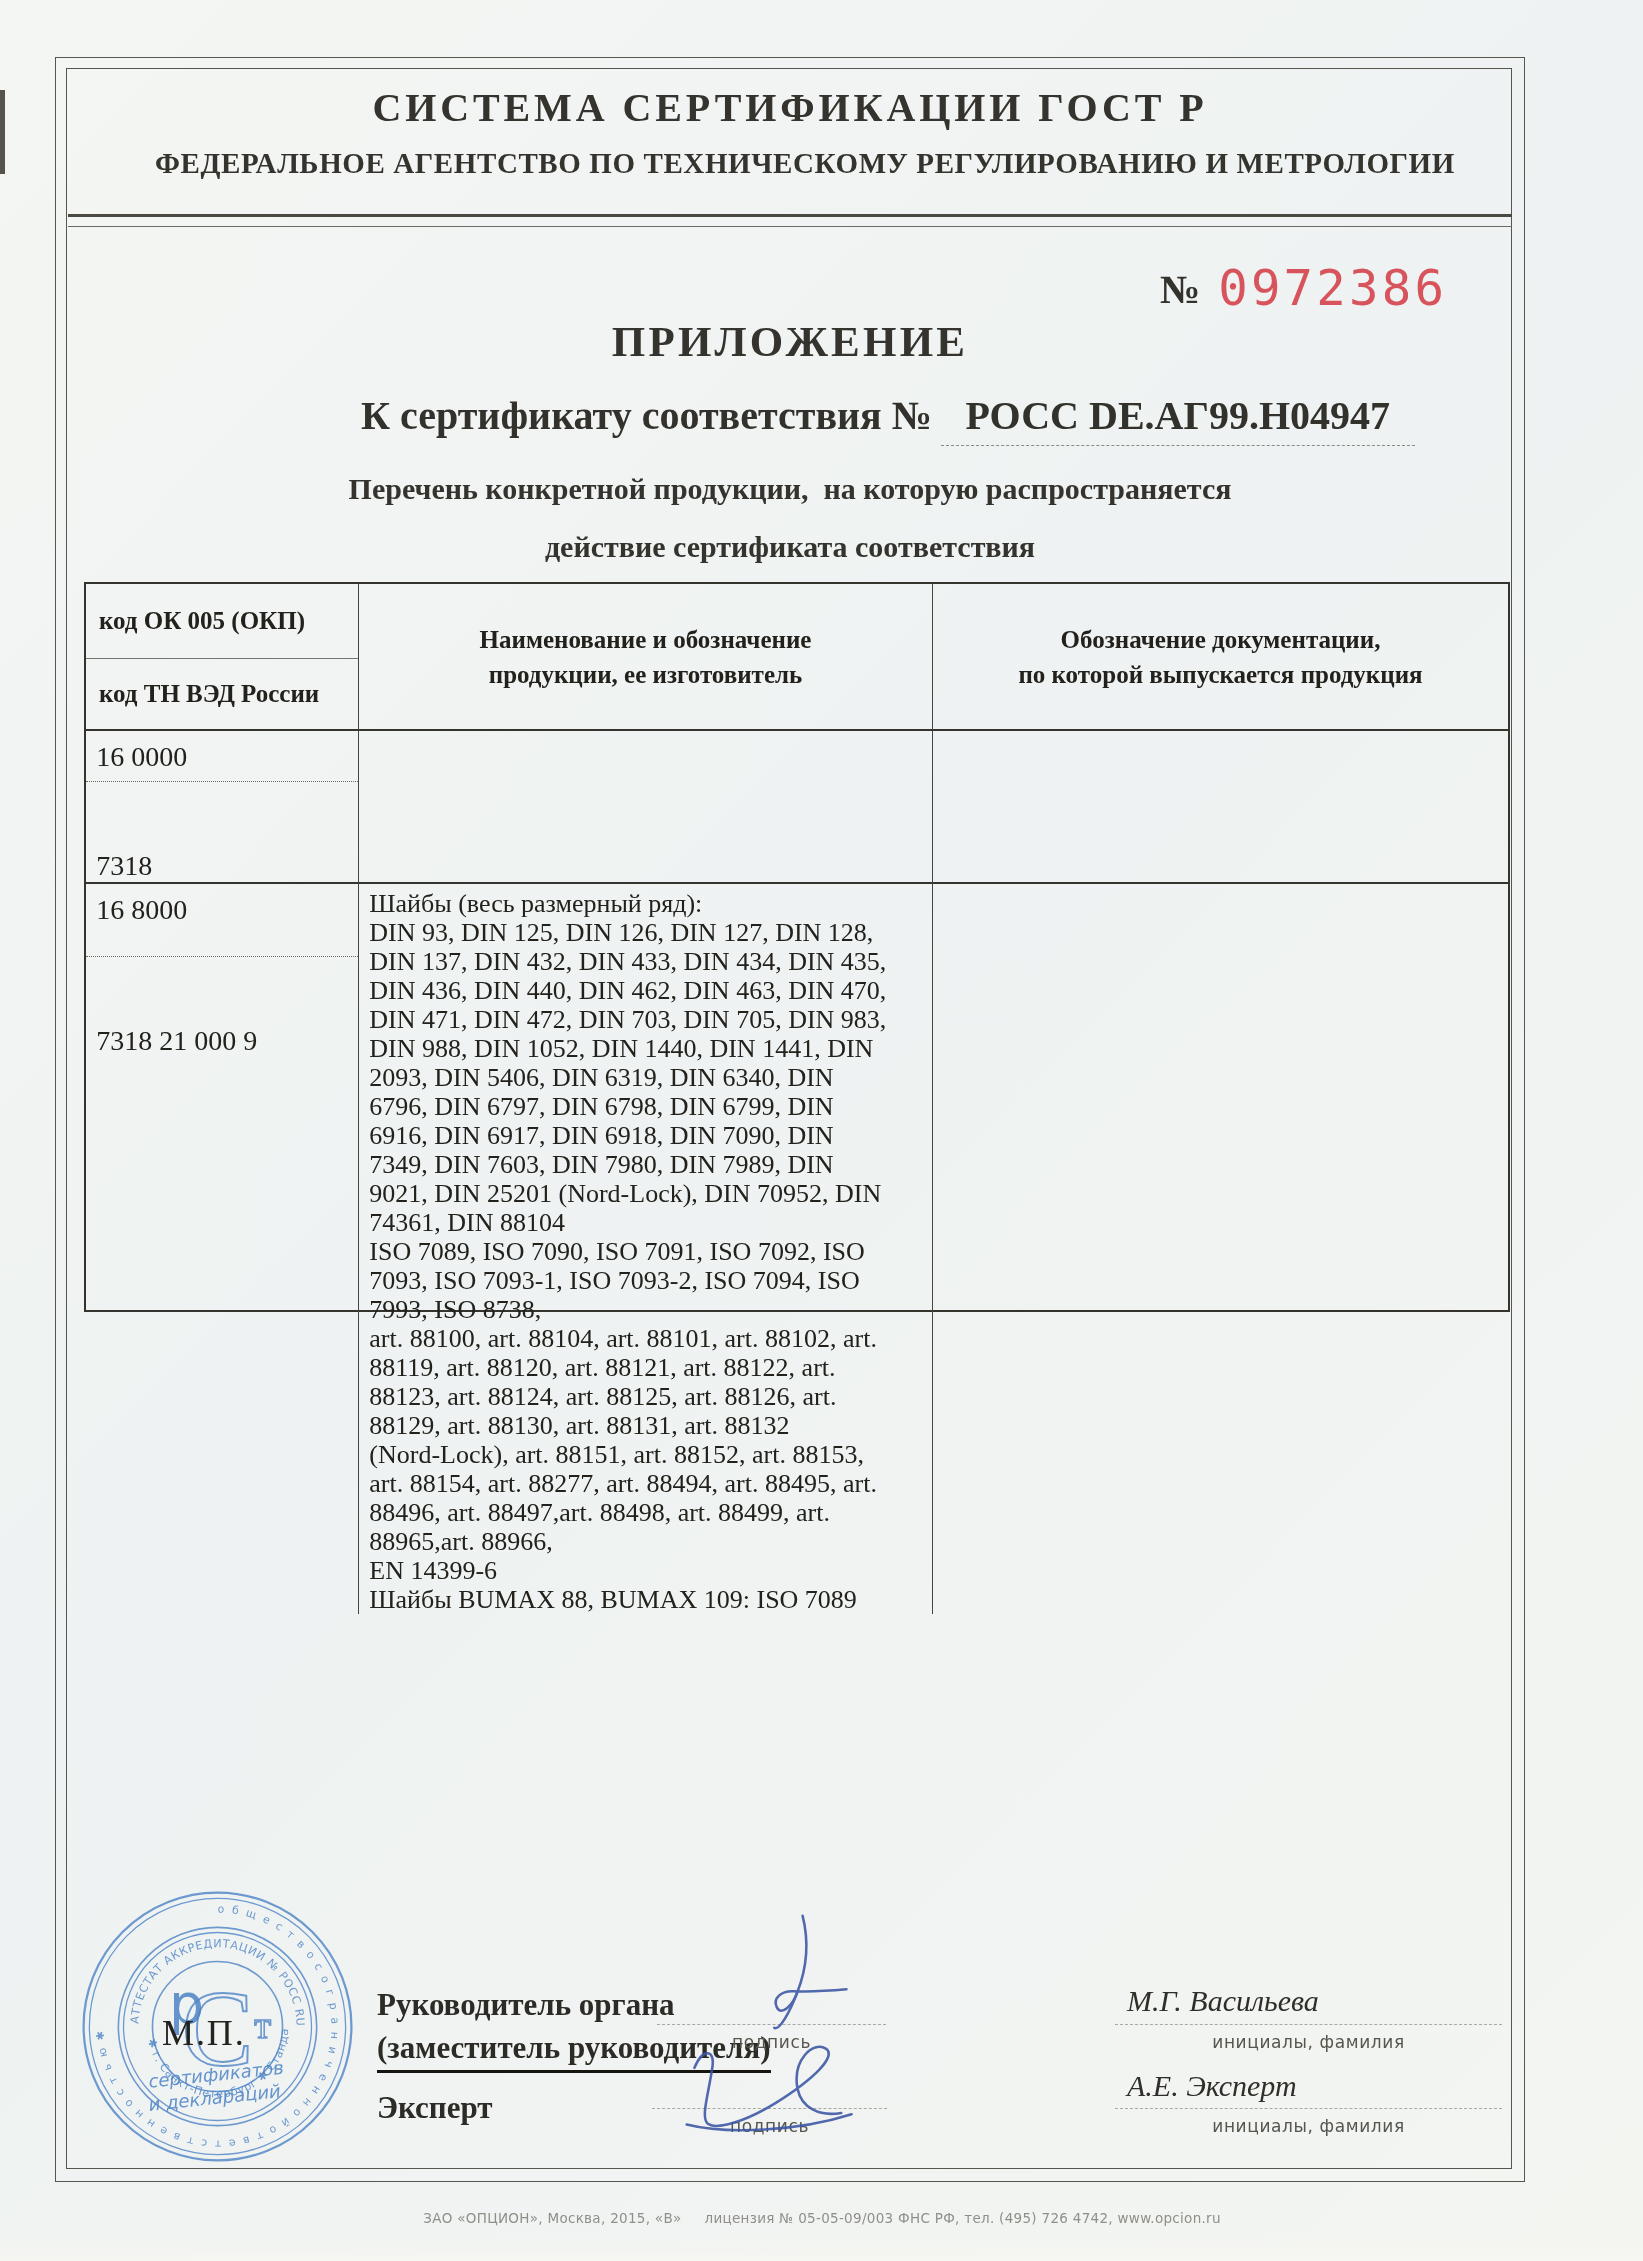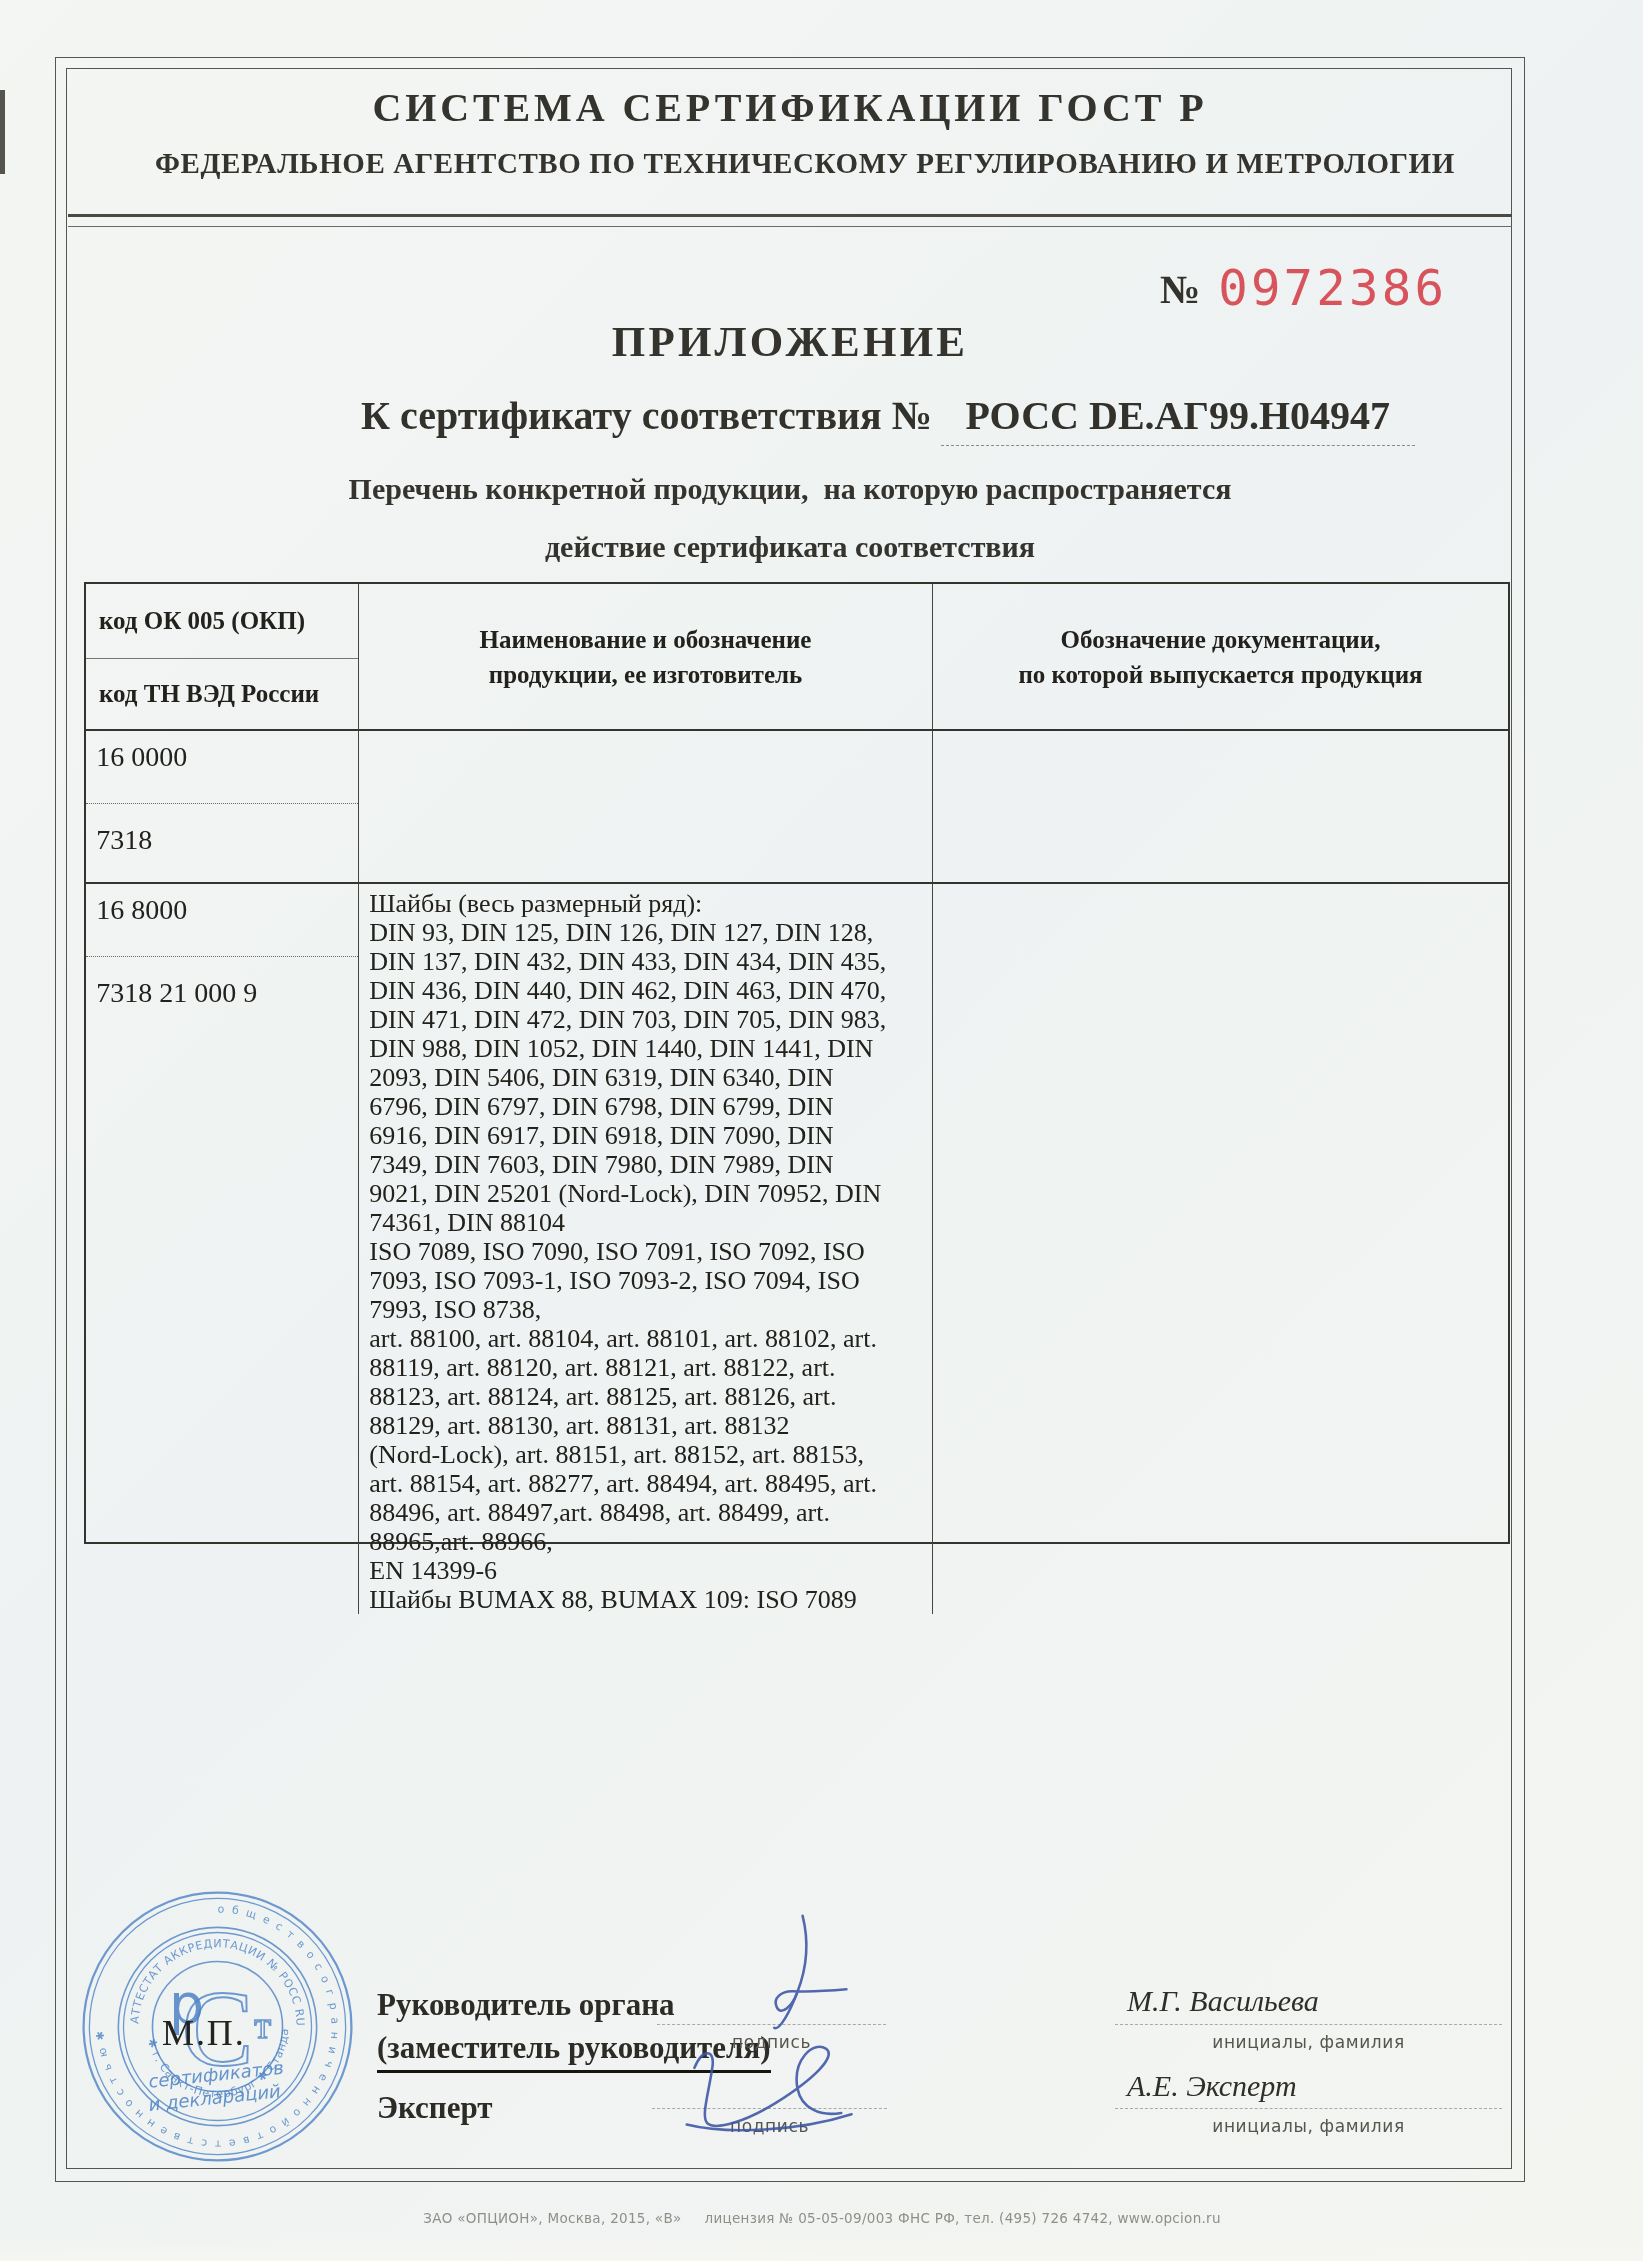--- a/index.html
+++ b/index.html
@@ -31,36 +31,36 @@
 
   .doc-title{top:317px;font-size:43px;font-weight:bold;letter-spacing:3.2px;}
 
   .cert-line{position:absolute;left:361px;top:392px;font-size:40px;font-weight:bold;color:#32312b;white-space:nowrap;}
   .cert-line .val{display:inline-block;margin-left:9px;padding:0 24.5px 6.4px 24.5px;
         border-bottom:1.9px dashed #8b8b83;}
 
   .sub1{top:472px;font-size:30px;font-weight:bold;}
   .sub2{top:530px;font-size:30px;font-weight:bold;}
 
-  .ctable{position:absolute;left:84px;top:582px;width:1426px;height:962px;
+  .ctable{position:absolute;left:84px;top:582px;width:1426px;height:730px;
         border:2.6px solid #34332e;box-sizing:border-box;display:grid;
         grid-template-columns:273px 574px 1fr;grid-template-rows:147px 153px 1fr;
         color:#22211c;}
   .cell{box-sizing:border-box;}
   .br{border-right:1.9px solid #45443e;}
   .bb{border-bottom:2.6px solid #34332e;}
   .hc1{display:flex;flex-direction:column;font-weight:bold;font-size:25px;}
   .hc1 .half1{height:75px;display:flex;align-items:center;padding-left:13px;
         border-bottom:1.3px solid #77766e;box-sizing:border-box;}
   .hc1 .half2{flex:1;display:flex;align-items:center;padding-left:13px;}
   .hcc{display:flex;align-items:center;justify-content:center;text-align:center;
         font-weight:bold;font-size:25px;line-height:35px;white-space:pre-line;}
   .codecell{display:flex;flex-direction:column;font-size:28px;gap:12px;}
   .codecell .ctop{height:73px;padding:10.3px 0 0 10.3px;border-bottom:1.9px dotted #6b6a62;box-sizing:border-box;}
-  .codecell .cbot{padding:7.7px 0 0 10.3px;}
+  .codecell .cbot{padding:7.7px 0 0 10.3px;margin-top:48px;}
   .prodcell{padding:5.2px 7.7px 0 10.3px;font-size:26px;line-height:29px;white-space:pre-line;}
 
   .sig-label{position:absolute;color:#2c2b25;font-weight:bold;font-size:31px;}
   .sig-label.ul{border-bottom:3.9px solid #16150f;padding-bottom:3.9px;}
   .sig-name{position:absolute;color:#2f2e28;font-size:30px;font-style:italic;}
   .sig-line{position:absolute;border-top:1.3px dashed #a9a9a1;}
   .sig-caption{position:absolute;color:#56554e;font-size:17px;text-align:center;letter-spacing:0.6px;
         font-family:"DejaVu Sans",sans-serif;}
 
   .stamp-svg{position:absolute;left:72px;top:1881px;width:291px;height:291px;}

